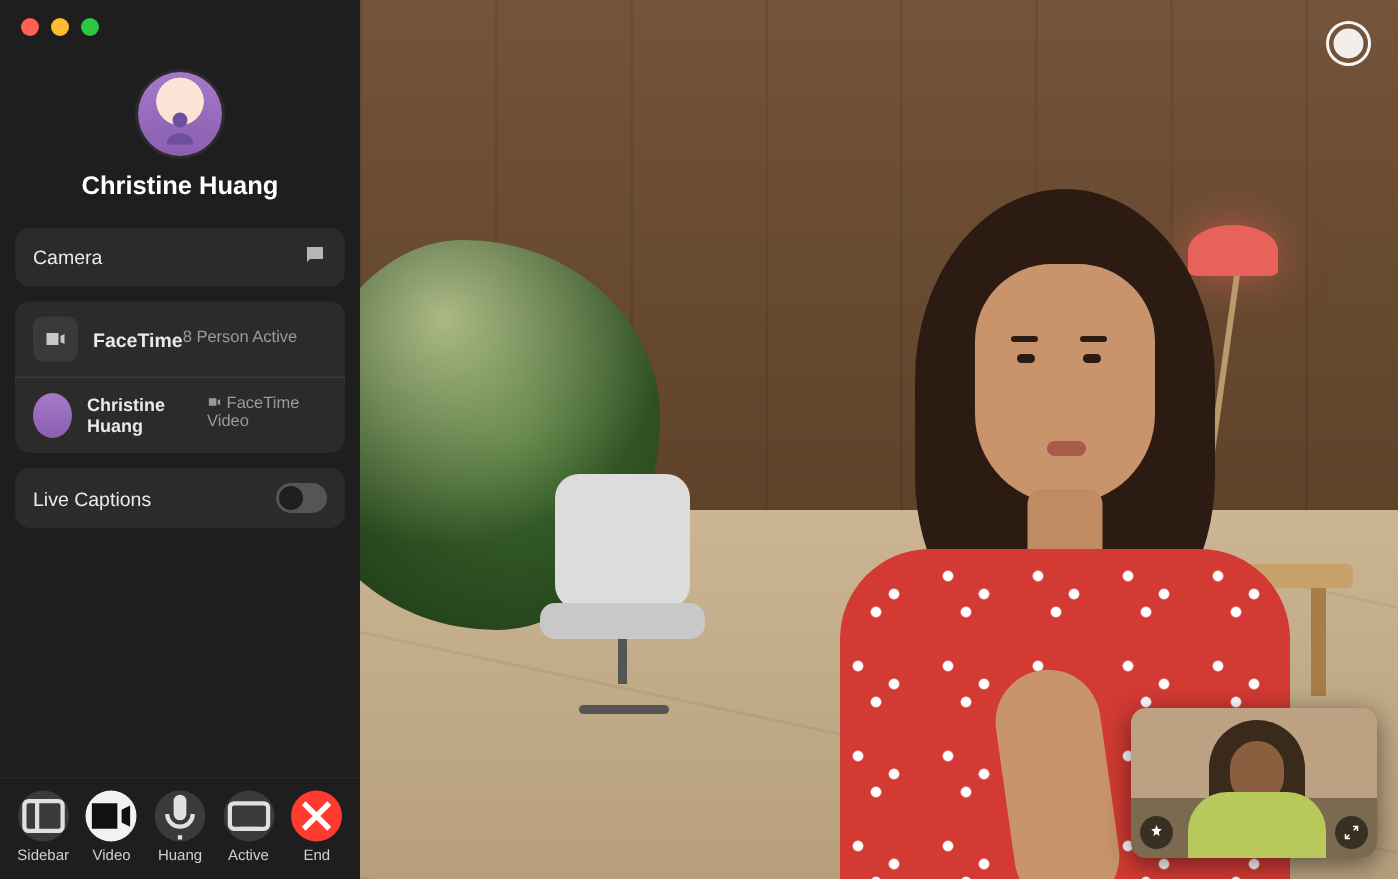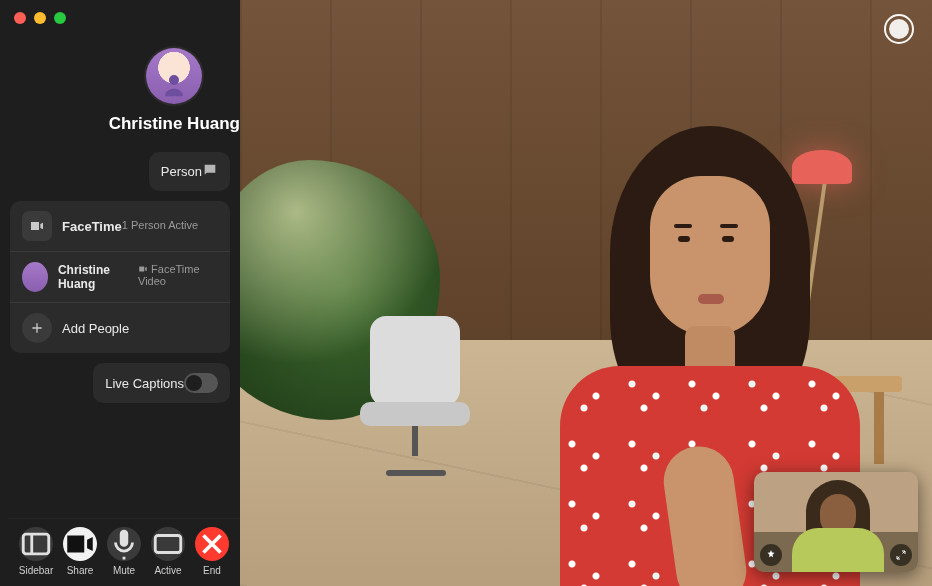--- a/index.html
+++ b/index.html
@@ -14,21 +14,20 @@
   .traffic .dot { width: 12px; height: 12px; border-radius: 50%; }
   .dot.close { background: #ff5f57; }
   .dot.min   { background: #febc2e; }
   .dot.max   { background: #28c840; }
 
   .sidebar {
     width: 240px; height: 100%;
     background: #1e1e1e; color: #e9e9e9;
     display: flex; flex-direction: column;
     position: relative;
-    align-items: flex-end;
   }
   .contact {
     padding-top: 48px; text-align: center;
     display: flex; flex-direction: column; align-items: center;
   }
   .avatar-lg {
     width: 56px; height: 56px; border-radius: 50%;
     background: radial-gradient(circle at 50% 35%, #fbe4d6 0 34%, transparent 35%),
                 linear-gradient(#a678c8, #8a5fb0);
     display: flex; align-items: center; justify-content: center;
@@ -182,67 +181,57 @@
     <div class="avatar-lg">
       <svg viewBox="0 0 24 24" fill="#6e4e9e" width="30" height="30" style="position:absolute;bottom:4px">
           <path d="M12 12a4 4 0 100-8 4 4 0 000 8zm-7 8c0-3 4-5 7-5s7 2 7 5v1H5v-1z"></path>
         </svg>
     </div>
     <div class="contact-name">Christine Huang</div>
   </div>
 
   <div class="card">
     <div class="row">
-      <span>Person</span>
+      <span>Camera</span>
       <span class="right-icon">
         <svg viewBox="0 0 24 24" fill="currentColor">
             <path d="M4 4h16v12H7l-3 3V4z"></path>
           </svg>
       </span>
     </div>
   </div>
 
   <div class="card">
     <div class="row">
       <div class="left">
         <div class="ico">
           <svg viewBox="0 0 24 24" fill="currentColor">
               <path d="M3 6h12v12H3zM17 9l4-2v10l-4-2z"></path>
             </svg>
         </div>
         <div class="stack">
           <span style="font-weight:600">FaceTime</span>
-          <span class="muted">1 Person Active</span>
+          <span class="muted">8 Person Active</span>
         </div>
       </div>
     </div>
     <div class="row divider">
       <div class="left">
         <div class="avatar-sm"></div>
         <div class="stack">
           <span style="font-weight:600;font-size:12px">Christine Huang</span>
           <span class="muted">
             <svg viewBox="0 0 24 24" width="10" height="10" fill="#9a9a9a" style="vertical-align:-1px">
                 <path d="M3 6h12v12H3zM17 9l4-2v10l-4-2z"></path>
               </svg>
             <span>FaceTime Video</span>
           </span>
         </div>
       </div>
     </div>
-    <div class="row divider">
-      <div class="left">
-        <div class="ico circle">
-          <svg viewBox="0 0 24 24" fill="currentColor">
-              <path d="M11 5h2v6h6v2h-6v6h-2v-6H5v-2h6z"></path>
-            </svg>
-        </div>
-        <span>Add People</span>
-      </div>
-    </div>
   </div>
 
 
   <div class="card">
     <div class="row">
       <span>Live Captions</span>
       <div class="toggle"></div>
     </div>
   </div>
 
@@ -255,29 +244,29 @@
           </svg>
         </div>
       <span class="lbl">Sidebar</span>
     </div>
     <div class="tbtn white">
       <div class="glyph">
           <svg viewBox="0 0 24 24" fill="currentColor">
             <path d="M3 6h12v12H3zM17 9l4-2v10l-4-2z"></path>
           </svg>
         </div>
-      <span class="lbl">Share</span>
+      <span class="lbl">Video</span>
     </div>
     <div class="tbtn">
       <div class="glyph">
           <svg viewBox="0 0 24 24" fill="currentColor">
             <path d="M12 2a3 3 0 013 3v6a3 3 0 01-6 0V5a3 3 0 013-3zM5 11a7 7 0 0014 0h-2a5 5 0 01-10 0H5zM11 21h2v2h-2z"></path>
           </svg>
         </div>
-      <span class="lbl">Mute</span>
+      <span class="lbl">Huang</span>
     </div>
     <div class="tbtn">
       <div class="glyph">
           <svg viewBox="0 0 24 24" fill="none" stroke="currentColor" stroke-width="2">
             <rect x="3" y="6" width="18" height="12" rx="2"></rect>
             <path d="M12 10l0 0M8 18h8"></path>
           </svg>
         </div>
       <span class="lbl">Active</span>
     </div>

